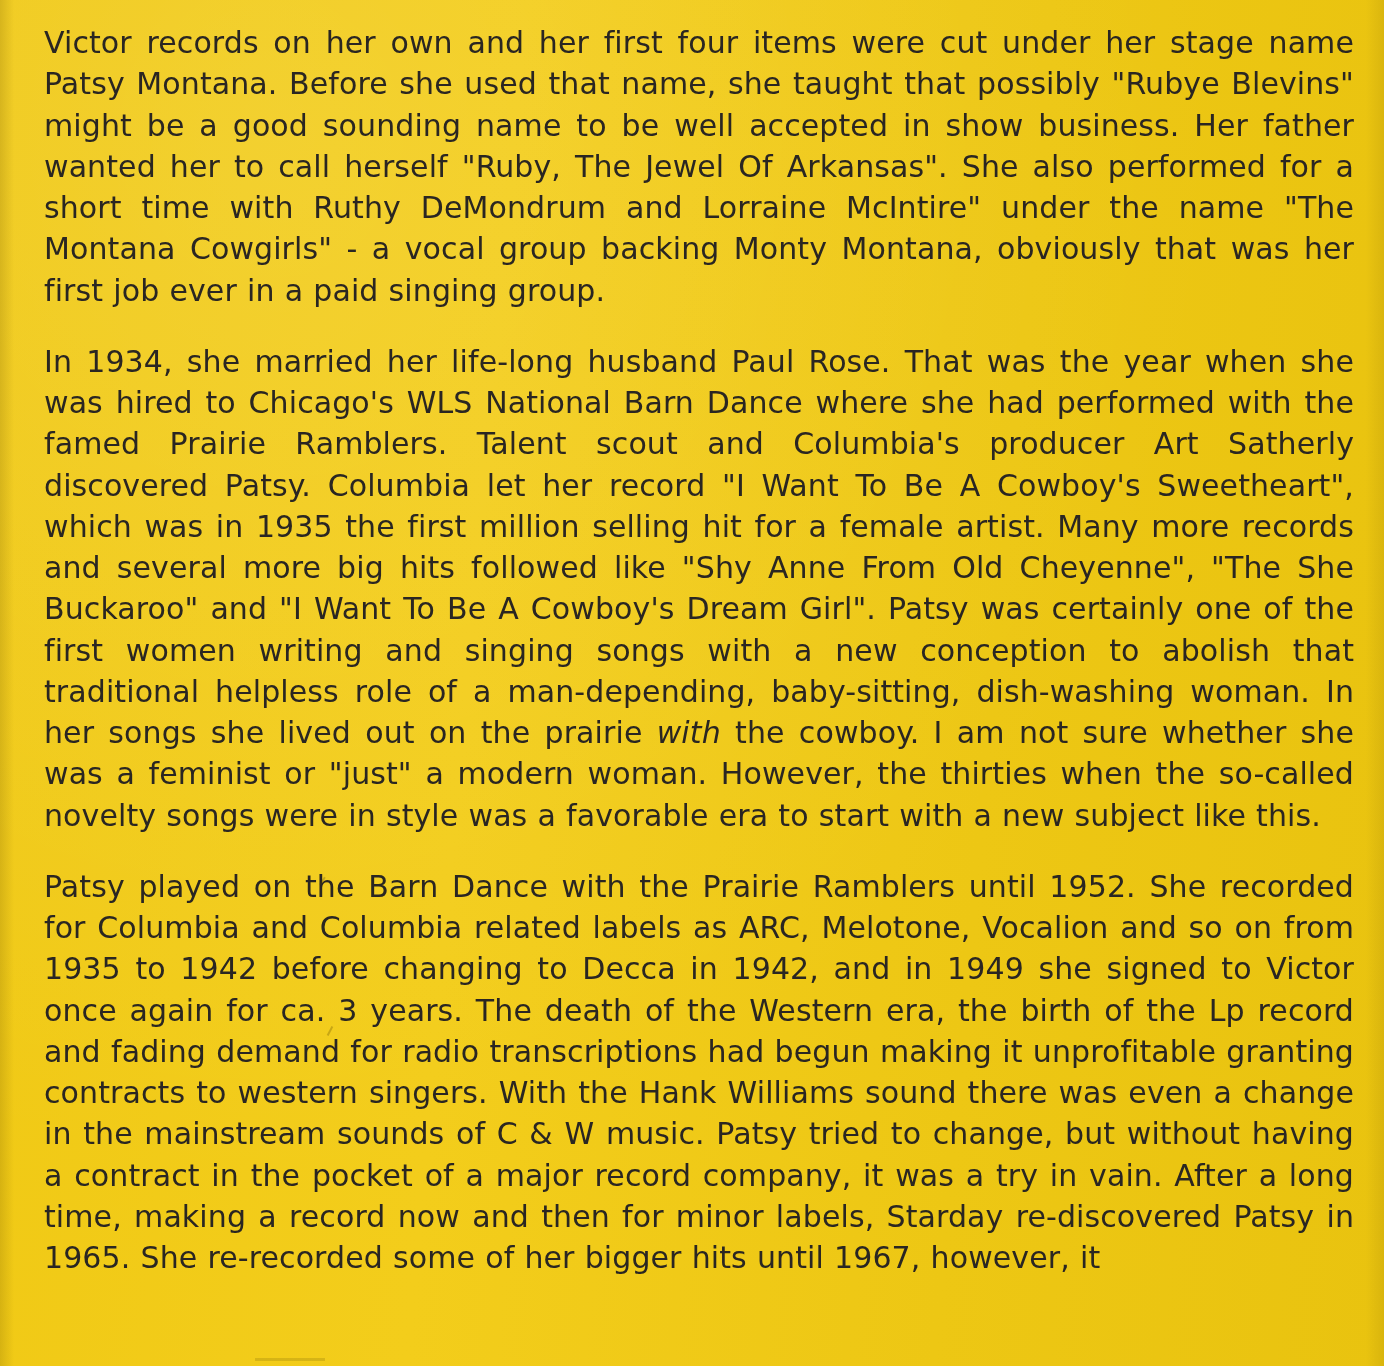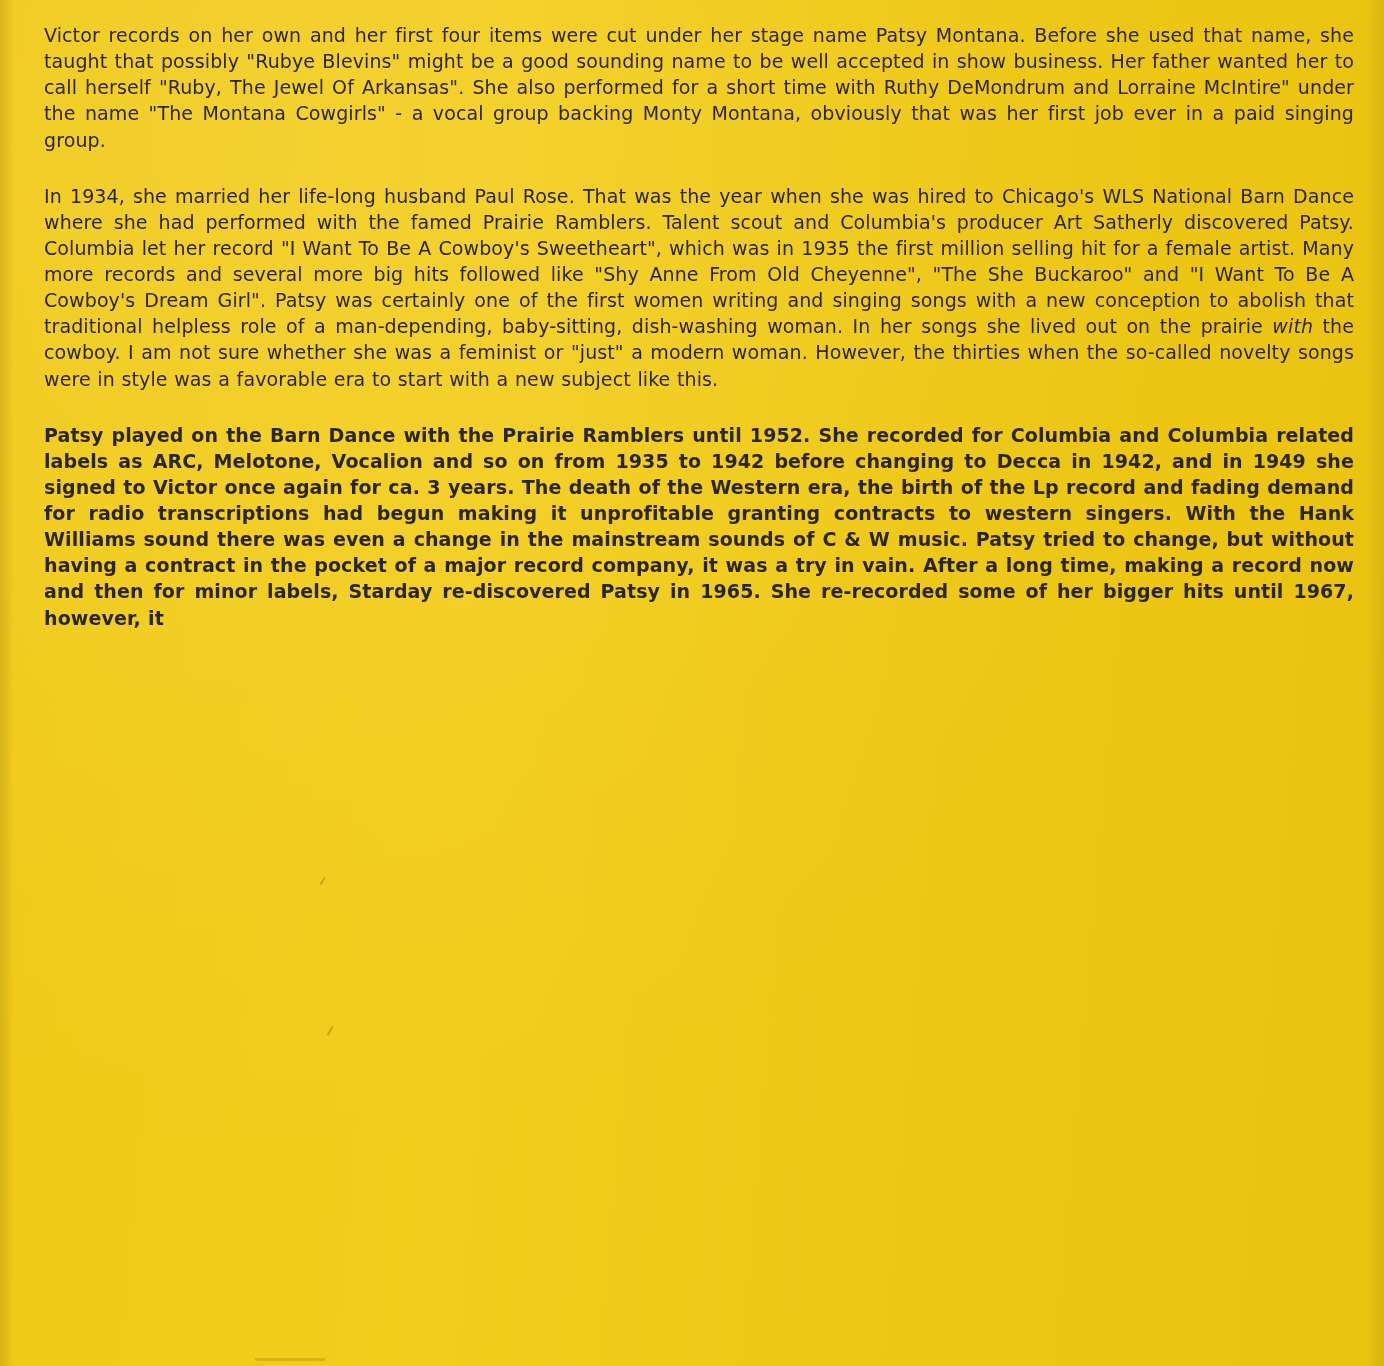--- a/index.html
+++ b/index.html
@@ -35,31 +35,30 @@
   .page::after {
     content: "";
     position: absolute;
     right: 0; top: 0; bottom: 0;
     width: 18px;
     background: linear-gradient(270deg, rgba(120,95,0,0.14), rgba(120,95,0,0.0));
     pointer-events: none;
   }
   .body-text {
     color: #2a2622;
-    font-size: 19px;
+    font-size: 30px;
     line-height: 1.375;
     text-align: justify;
     text-justify: inter-word;
     letter-spacing: 0.1px;
     margin: 0 0 30px 0;
     word-spacing: 0.5px;
   }
   .body-text.last {
     margin-bottom: 8px;
-    font-weight: bold;
   }
   .body-text em {
     font-style: italic;
     font-weight: 400;
   }
   .scan-mark {
     position: absolute;
     background: rgba(90,70,0,0.28);
     pointer-events: none;
   }

